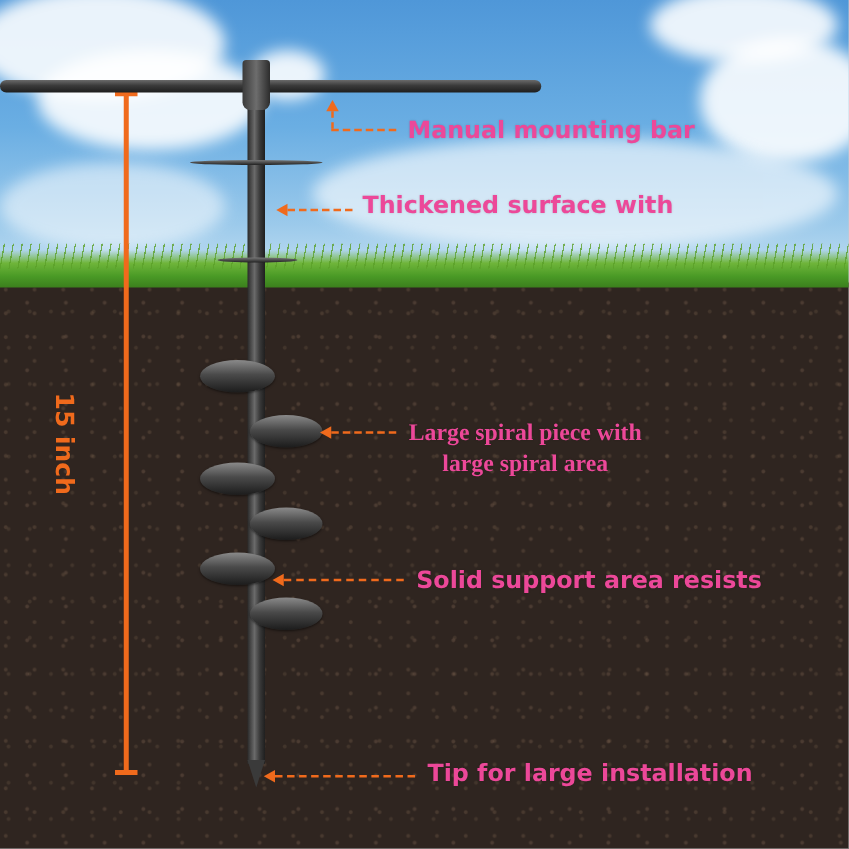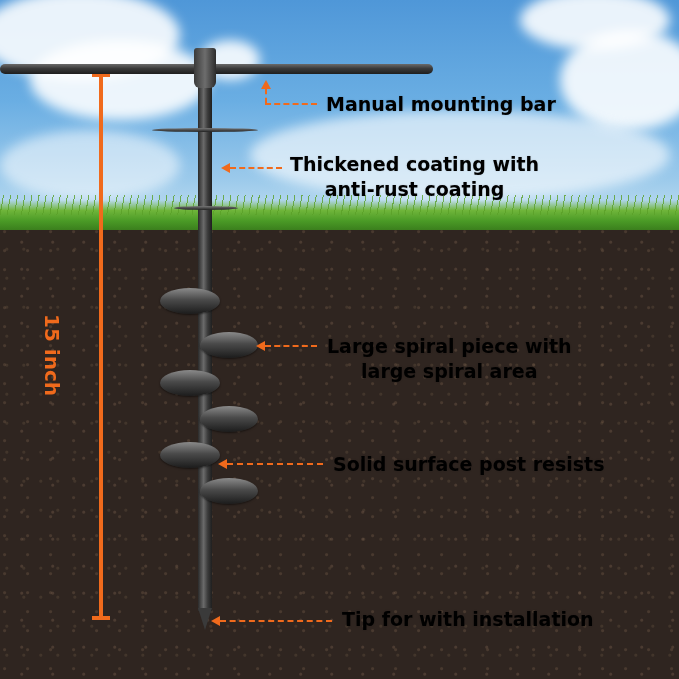--- a/index.html
+++ b/index.html
@@ -33,21 +33,21 @@
     background: linear-gradient(90deg, #3a3a3a, #6d6d6d 50%, #2c2c2c); }
   .shaft { position: absolute; left: 198px; top: 86px; width: 14px; height: 525px;
     background: linear-gradient(90deg, #2a2a2a 0%, #6a6a6a 40%, #3a3a3a 70%, #1f1f1f 100%); }
   .tip { position: absolute; left: 198px; top: 608px; width: 0; height: 0;
     border-left: 7px solid transparent; border-right: 7px solid transparent; border-top: 22px solid #3a3a3a; }
   .disc { position: absolute; height: 4px; border-radius: 50%; background: linear-gradient(180deg,#777,#222); }
   .spiral { position: absolute; height: 26px; border-radius: 50%;
     background: linear-gradient(180deg, #8a8a8a 0%, #4a4a4a 45%, #1c1c1c 100%); box-shadow: 0 1px 2px rgba(0,0,0,0.5); }
 
   
-  .callout { position: absolute; color: #000000; font-weight: bold; font-size: 19px; line-height: 25px; text-align: center; white-space: nowrap;
+  .callout { position: absolute; color: #ec4899; font-weight: bold; font-size: 19px; line-height: 25px; text-align: center; white-space: nowrap;
     text-shadow: 0 0 2px rgba(0,0,0,0.15); }
   .leader { position: absolute; height: 0; border-top: 2px dashed #f06a1c; }
   .arrow-left { position: absolute; width: 0; height: 0; border-top: 5px solid transparent; border-bottom: 5px solid transparent; border-right: 9px solid #f06a1c; }
   .arrow-up { position: absolute; width: 0; height: 0; border-left: 5px solid transparent; border-right: 5px solid transparent; border-bottom: 9px solid #f06a1c; }
   .leader-v { position: absolute; width: 0; border-left: 2px dashed #f06a1c; }
 </style>
 </head>
 <body>
 
 <div class="scene">
@@ -85,35 +85,34 @@
   <div class="arrow-up" style="left:261px;top:80px;"></div>
   <div class="leader-v" style="left:265px;top:89px;height:14px;"></div>
   <div class="leader" style="left:265px;top:103px;width:52px;"></div>
   <div class="callout" style="left:326px;top:92px;">
     <div>Manual mounting bar</div>
   </div>
 
   <div class="arrow-left" style="left:221px;top:163px;"></div>
   <div class="leader" style="left:230px;top:167px;width:52px;"></div>
   <div class="callout" style="left:290px;top:152px;">
-    <div>Thickened coating with</div>
-    <div>anti-rust coating</div>
+    <div>Thickened surface with</div>
   </div>
 
   <div class="arrow-left" style="left:256px;top:341px;"></div>
   <div class="leader" style="left:265px;top:345px;width:52px;"></div>
-  <div class="callout" style="left:327px;top:334px;">
+  <div class="callout" style="left:327px;top:334px;font-family:Liberation Serif, serif;">
     <div>Large spiral piece with</div>
     <div>large spiral area</div>
   </div>
 
   <div class="arrow-left" style="left:218px;top:459px;"></div>
   <div class="leader" style="left:227px;top:463px;width:96px;"></div>
   <div class="callout" style="left:333px;top:452px;">
-    <div>Solid surface post resists</div>
+    <div>Solid support area resists</div>
   </div>
 
   <div class="arrow-left" style="left:211px;top:616px;"></div>
   <div class="leader" style="left:220px;top:620px;width:112px;"></div>
   <div class="callout" style="left:342px;top:607px;">
-    <div>Tip for with installation</div>
+    <div>Tip for large installation</div>
   </div>
 </div>
 
 </body></html>

